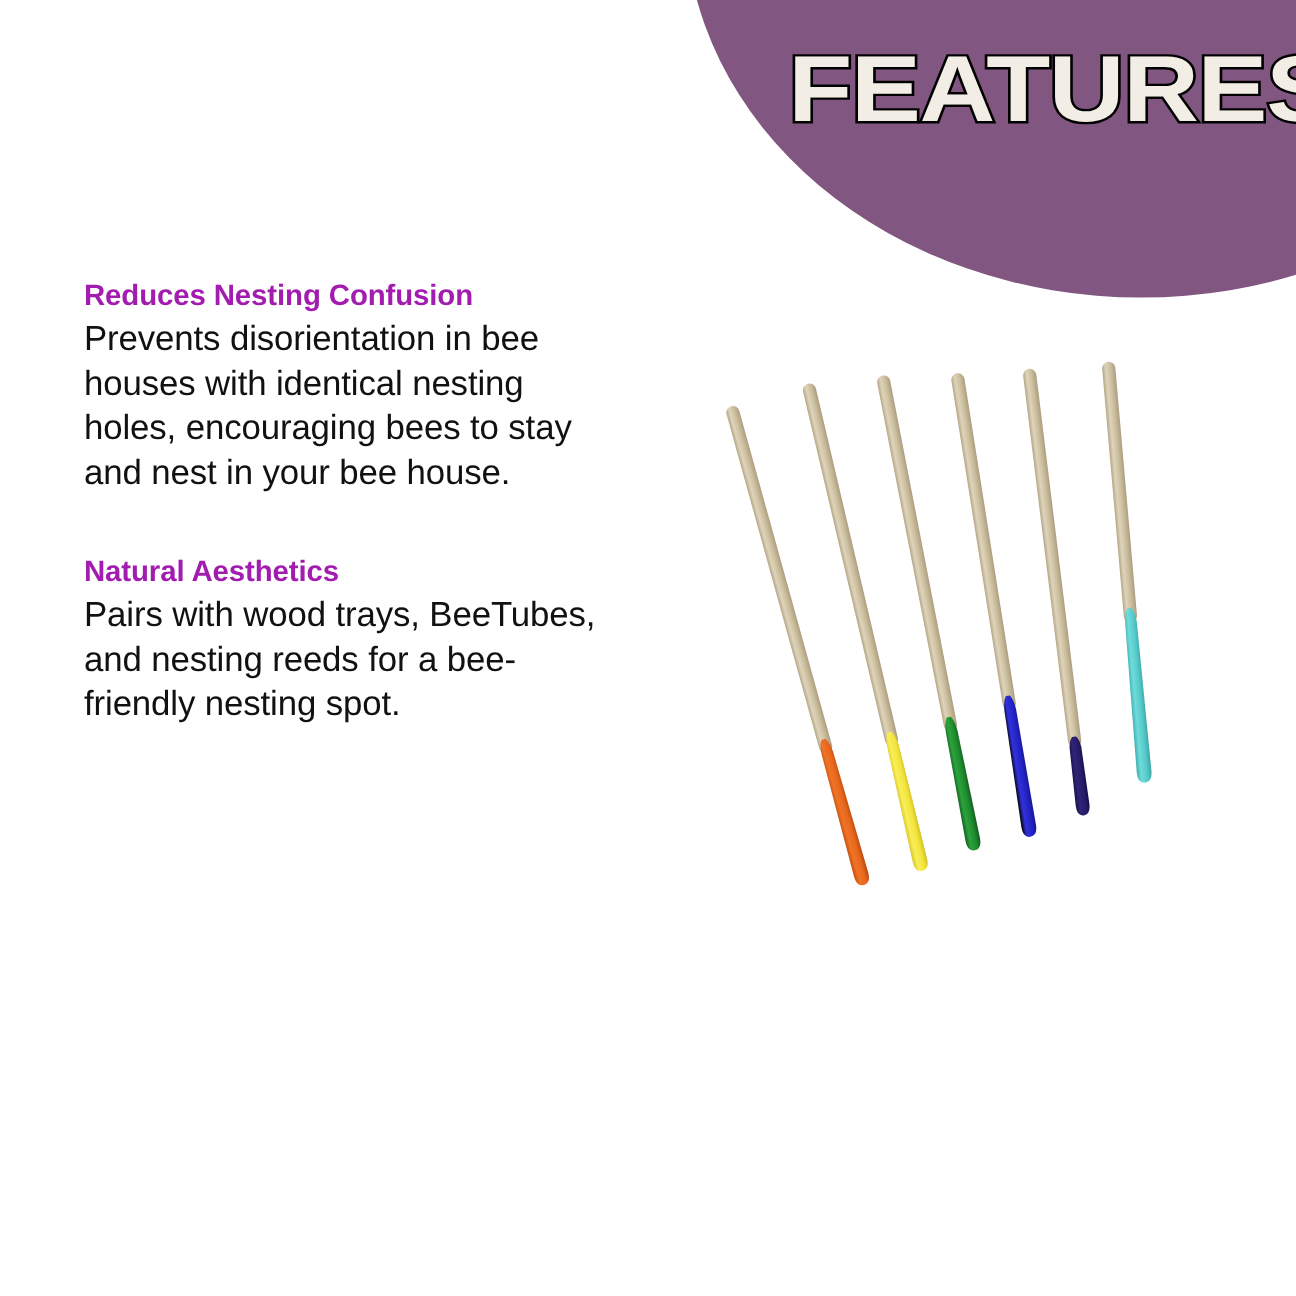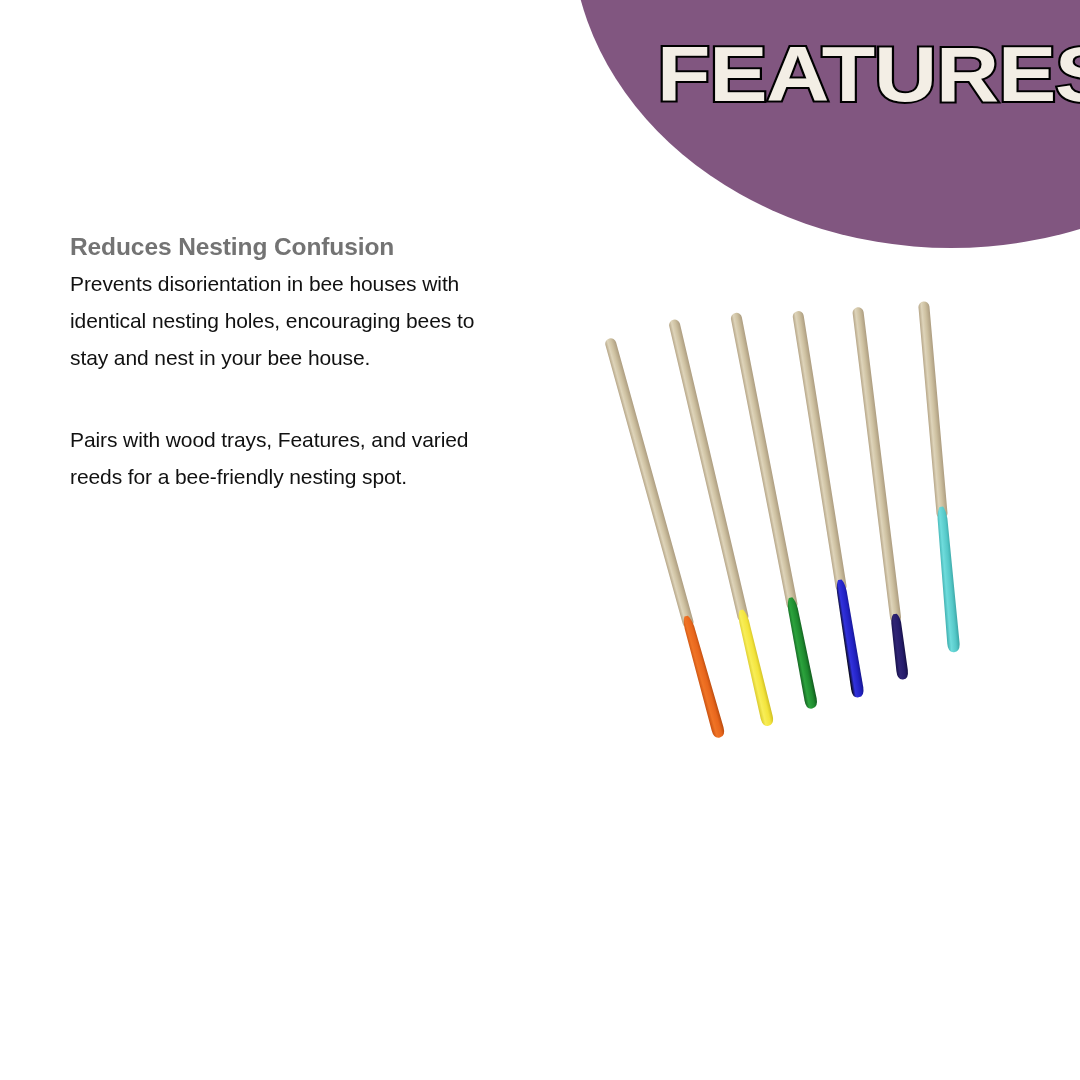--- a/index.html
+++ b/index.html
@@ -56,28 +56,28 @@
     top: 228px;
     width: 430px;
   }
   .feature-block { margin-bottom: 45px; }
   .feature-block:last-child { margin-bottom: 0; }
   .feature-heading {
     font-family: "Liberation Sans", sans-serif;
     font-weight: bold;
     font-size: 24.5px;
     line-height: 37px;
-    color: #737373;
+    color: #a21caf;
     margin: 0;
     letter-spacing: -0.1px;
   }
   .feature-body {
     font-family: "Liberation Sans", sans-serif;
     font-weight: normal;
-    font-size: 21px;
+    font-size: 29px;
     line-height: 37px;
     color: #111111;
     margin: 0;
     letter-spacing: -0.1px;
   }
 
   
   .product-photo {
     position: absolute;
     left: 560px;
@@ -100,21 +100,22 @@
 
     <div class="feature-block">
       <p class="feature-heading">Reduces Nesting Confusion</p>
       <p class="feature-body">Prevents disorientation in bee houses with identical nesting holes, encouraging bees to stay and nest in your bee house.</p>
     </div>
 
     <div class="feature-block">
     </div>
 
     <div class="feature-block">
-      <p class="feature-body">Pairs with wood trays, Features, and varied reeds for a bee-friendly nesting spot.</p>
+      <p class="feature-heading">Natural Aesthetics</p>
+      <p class="feature-body">Pairs with wood trays, BeeTubes, and nesting reeds for a bee-friendly nesting spot.</p>
     </div>
 
   </div>
 
   <div class="product-photo">
     <svg width="500" height="470" viewBox="0 0 500 470" xmlns="http://www.w3.org/2000/svg">
       <defs>
         <linearGradient id="woodg" x1="0" y1="0" x2="1" y2="0">
           <stop offset="0%" stop-color="#B6A688"></stop>
           <stop offset="28%" stop-color="#DED4BA"></stop>

